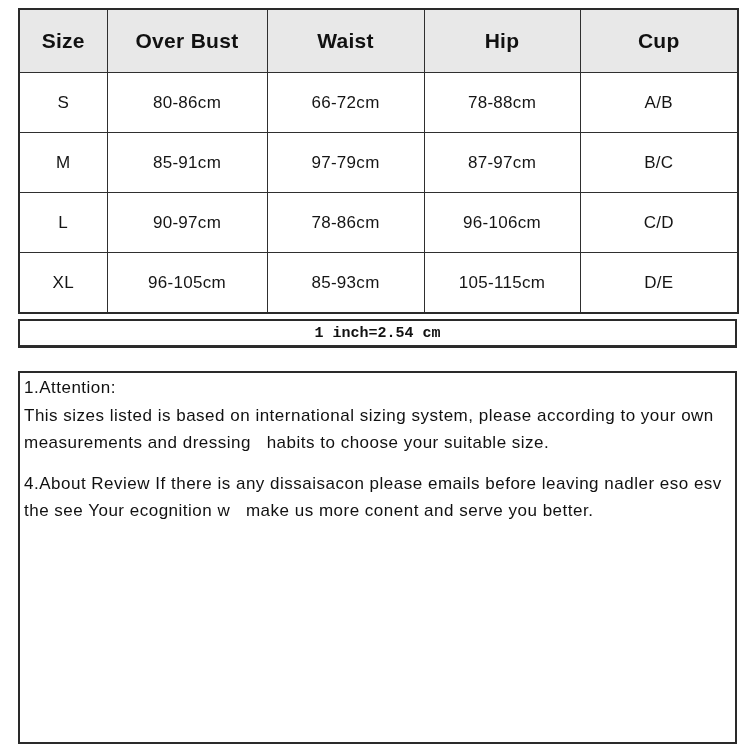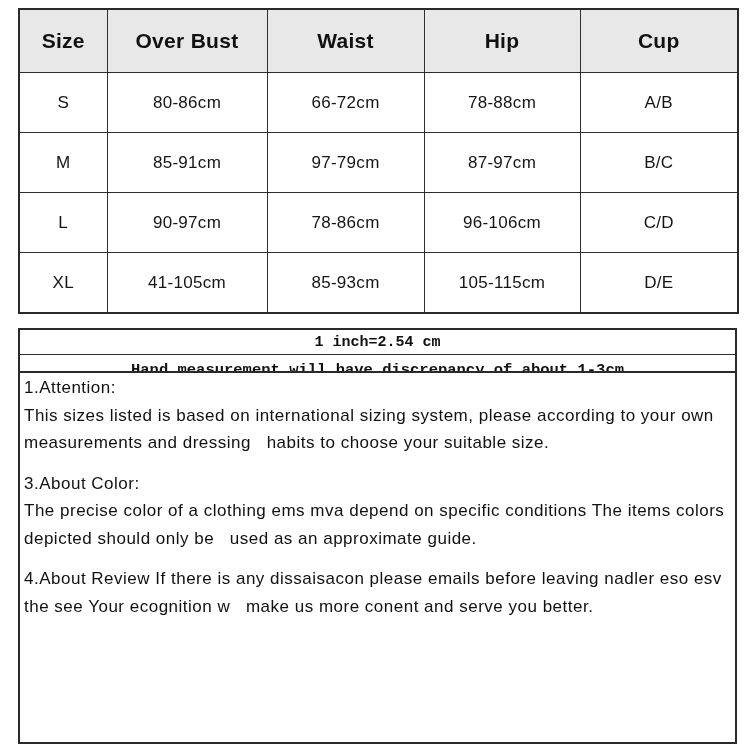--- a/index.html
+++ b/index.html
@@ -46,21 +46,21 @@
   table.size-table td {
     height: 59px;
     font-size: 17px;
     font-weight: 400;
     color: #151515;
   }
   
   .notes-box {
     position: absolute;
     left: 18px;
-    top: 328px;
+    top: 319px;
     width: 719px;
     box-sizing: border-box;
     border: 2px solid #2a2a2a;
     background: #fff;
   }
   .note-row {
     display: flex;
     align-items: center;
     justify-content: center;
     font-family: "Liberation Mono", "DejaVu Sans Mono", monospace;
@@ -138,34 +138,31 @@
       </tr>
       <tr>
         <td>L</td>
         <td>90-97cm</td>
         <td>78-86cm</td>
         <td>96-106cm</td>
         <td>C/D</td>
       </tr>
       <tr>
         <td>XL</td>
-        <td>41-105cm</td>
+        <td>96-105cm</td>
         <td>85-93cm</td>
         <td>105-115cm</td>
         <td>D/E</td>
       </tr>
     </tbody>
   </table>
 
   <div class="notes-box">
     <div class="note-row inch">1 inch=2.54 cm</div>
-    <div class="note-row hand">Hand measurement will have discrepancy of about 1-3cm</div>
   </div>
 
   <div class="text-box">
     <p>1.Attention:
 This sizes listed is based on international sizing system, please according to your own measurements and dressing   habits to choose your suitable size.</p>
-    <p>3.About Color:
-The precise color of a clothing ems mva depend on specific conditions The items colors depicted should only be   used as an approximate guide.</p>
     <p>4.About Review If there is any dissaisacon please emails before leaving nadler eso esv the see Your ecognition w   make us more conent and serve you better.</p>
   </div>
 
 </div>
 
 </body></html>

